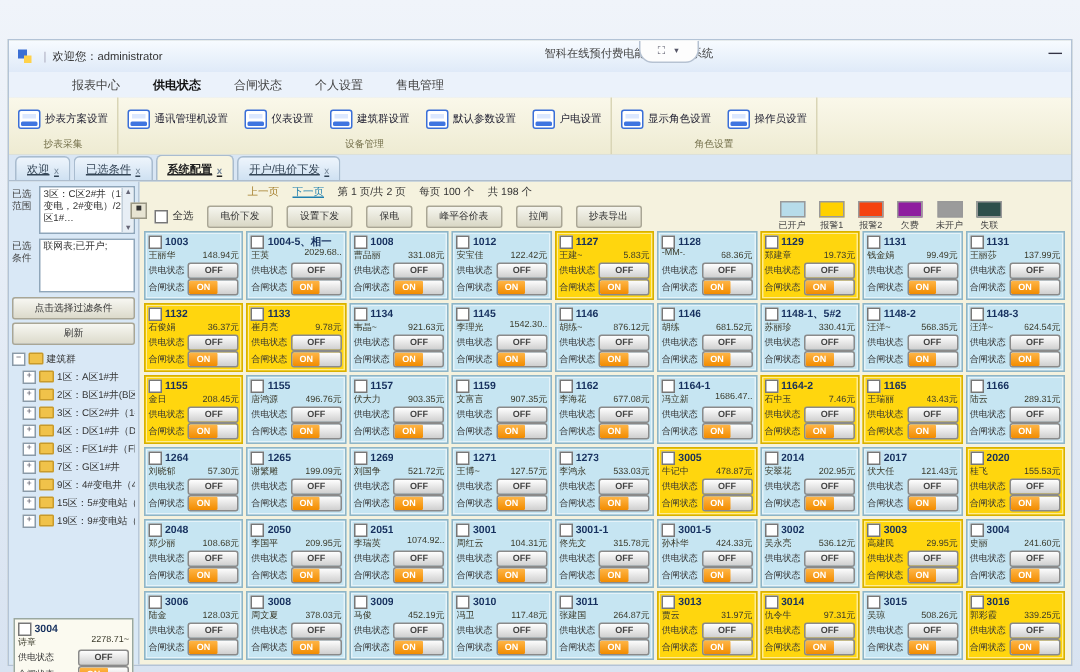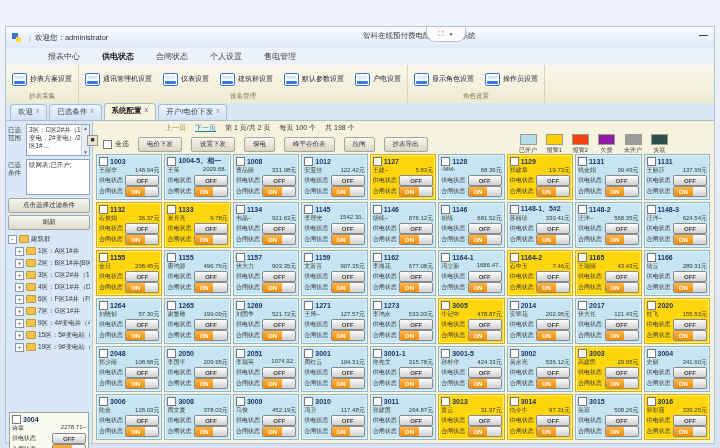--- a/index.html
+++ b/index.html
@@ -31,23 +31,23 @@
   .rgroup{display:flex;flex-direction:column;border-right:1px solid #d9d5b6;padding:2px 4px 0 4px;}
   .rbtns{display:flex;gap:7px;flex:1;align-items:center;}
   .rbtn{display:flex;align-items:center;gap:3px;font-size:7px;color:#223;padding:2px 2px;cursor:default;}
   .ricon{width:13px;height:11px;border:1px solid #3a6fd8;border-radius:2px;background:#fff;position:relative;flex:none;}
   .ricon::before{content:"";position:absolute;left:2px;right:2px;top:2px;height:3px;background:#dce8ff;}
   .ricon::after{content:"";position:absolute;left:1px;right:1px;bottom:1px;height:3px;background:#3f75e0;border-radius:1px;}
   .rglabel{text-align:center;font-size:6.5px;color:#77734e;padding:1px 0 2px 0;}
   
   .tabstrip{position:absolute;left:0;right:0;top:76px;height:17px;background:#d9e6f4;
     display:flex;align-items:flex-end;padding-left:4px;border-bottom:1px solid #aebdcd;}
-  .tab{display:flex;align-items:flex-start;gap:3px;font-size:7.5px;color:#345;
+  .tab{display:flex;align-items:flex-end;gap:3px;font-size:7.5px;color:#345;
     background:linear-gradient(#eef5fc,#cfe1f2);border:1px solid #a9bccf;border-bottom:none;
-    border-radius:4px 4px 0 0;padding:2px 7px;margin-right:2px;height:11px;}
+    border-radius:4px 4px 0 0;padding:2px 7px;margin-right:2px;height:11px;text-decoration:underline;}
   .tab.active{background:#f7f4e0;font-weight:bold;color:#222;height:12px;}
   .tab .x{font-size:6.5px;color:#789;}
   
   .body{position:absolute;left:0;right:0;top:94px;bottom:0;}
   .sidebar{position:absolute;left:0;top:0;bottom:0;width:87px;background:#d9e8f6;
     border-right:1px solid #b9c9da;padding:3px 2px;box-sizing:border-box;font-size:6.5px;color:#333;}
   .srow{display:flex;gap:2px;margin-bottom:3px;}
   .slabel{width:16px;line-height:1.25;color:#444;padding-top:2px;}
   .sbox{flex:1;background:#fff;border:1px solid #8fa6ba;min-height:26px;padding:1px 2px;
     line-height:1.2;position:relative;overflow:hidden;}

